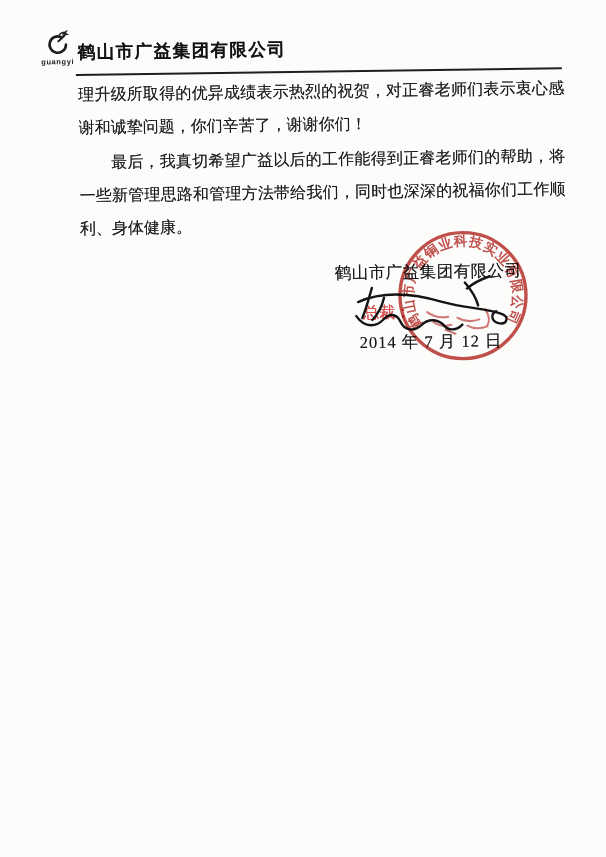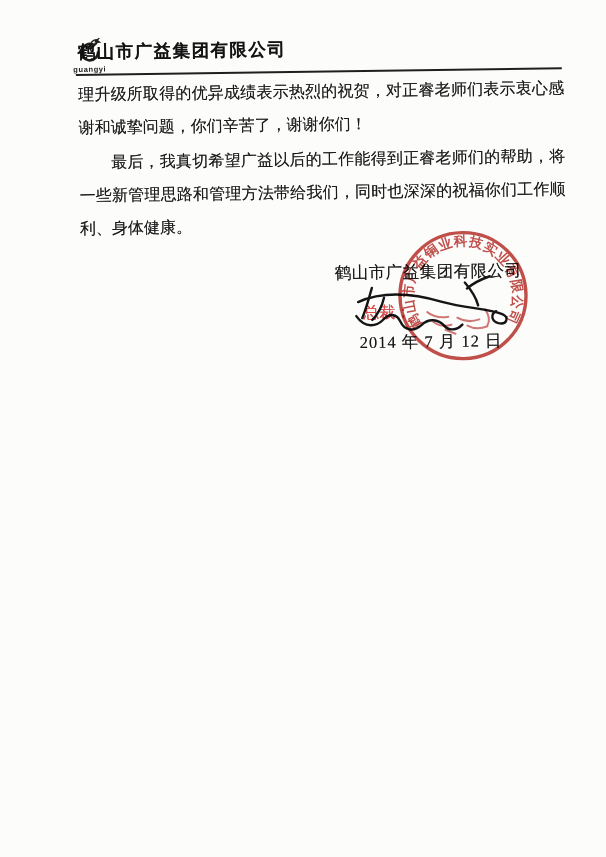--- a/index.html
+++ b/index.html
@@ -12,21 +12,21 @@
     overflow: hidden;
     font-family: "Liberation Serif", "DejaVu Serif", serif;
     color: #1c1c1c;
   }
   .scan-rotate {
     position: absolute; inset: 0;
     transform: rotate(-0.8deg);
     transform-origin: 76px 84px;
   }
   
-  .logo-box { position: absolute; left: 38px; top: 38px; width: 40px; height: 38px; margin-left: 32px; }
+  .logo-box { position: absolute; left: 38px; top: 30px; width: 40px; height: 38px; }
   .logo-mark { display: block; }
   .logo-word {
     position: absolute; left: 0; top: 27px; width: 40px;
     font-family: "Liberation Sans", sans-serif;
     font-size: 7.5px; font-weight: bold; letter-spacing: 0.6px;
     color: #222; text-align: center;
   }
   .company-title {
     position: absolute; left: 78px; top: 40px;
     font-size: 17.5px; font-weight: bold; letter-spacing: 1.5px;

